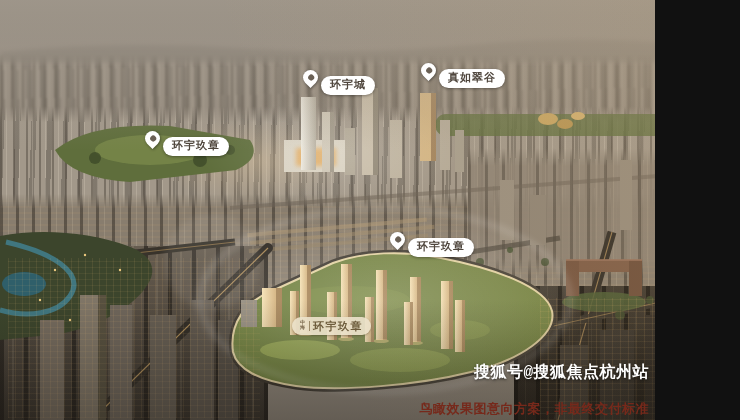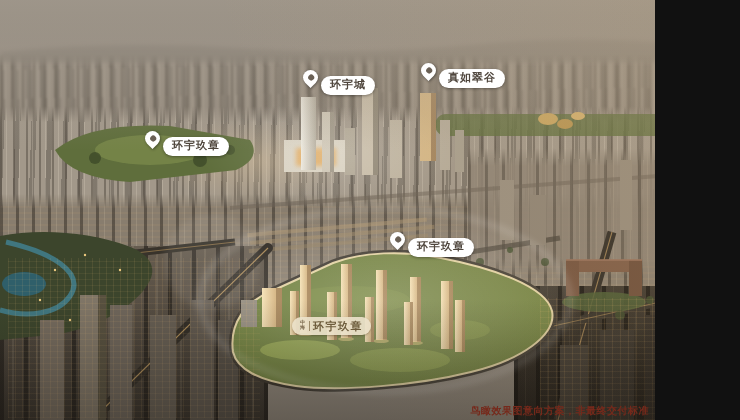--- a/index.html
+++ b/index.html
@@ -76,21 +76,21 @@
           padding:0 8px;background:rgba(236,226,202,.92);border-radius:9px;
           box-shadow:0 1px 2px rgba(60,45,25,.35);margin-top:9px;}
   .plaque-logo{font-size:5px;line-height:5px;width:6px;word-break:break-all;color:#77654a;font-weight:700;}
   .plaque-divider{width:1px;height:10px;background:#9c8a68;}
   .plaque-label{font-size:11px;font-weight:700;letter-spacing:1.5px;color:#6d5c3c;white-space:nowrap;}
 
   
   .wm{position:absolute;right:6px;bottom:2px;text-align:right;}
   .wm-main{font-size:16px;font-weight:700;color:#fff;letter-spacing:.5px;
            text-shadow:0 1px 3px rgba(0,0,0,.65);white-space:nowrap;}
-  .wm-sub{font-size:10px;font-weight:700;color:#76291b;letter-spacing:.5px;margin-top:8px;white-space:nowrap;}
+  .wm-sub{font-size:13px;font-weight:700;color:#76291b;letter-spacing:.5px;margin-top:17px;white-space:nowrap;}
 </style>
 </head>
 <body>
 
 <div class="stage">
 
   <div class="abs sky"></div>
   <div class="abs band band-far"></div>
   <div class="abs band band-mid"></div>
   <div class="abs band band-near"></div>
@@ -332,16 +332,17 @@
     <span class="pill">环宇玖章</span>
   </div>
 
   <div class="plaque">
     <span class="plaque-logo">中海</span>
     <span class="plaque-divider"></span>
     <span class="plaque-label">环宇玖章</span>
   </div>
 
   <div class="wm">
+    <div class="wm-main">搜狐号@搜狐焦点杭州站</div>
     <div class="wm-sub">鸟瞰效果图意向方案，非最终交付标准</div>
   </div>
 
 </div>
 
 </body></html>

